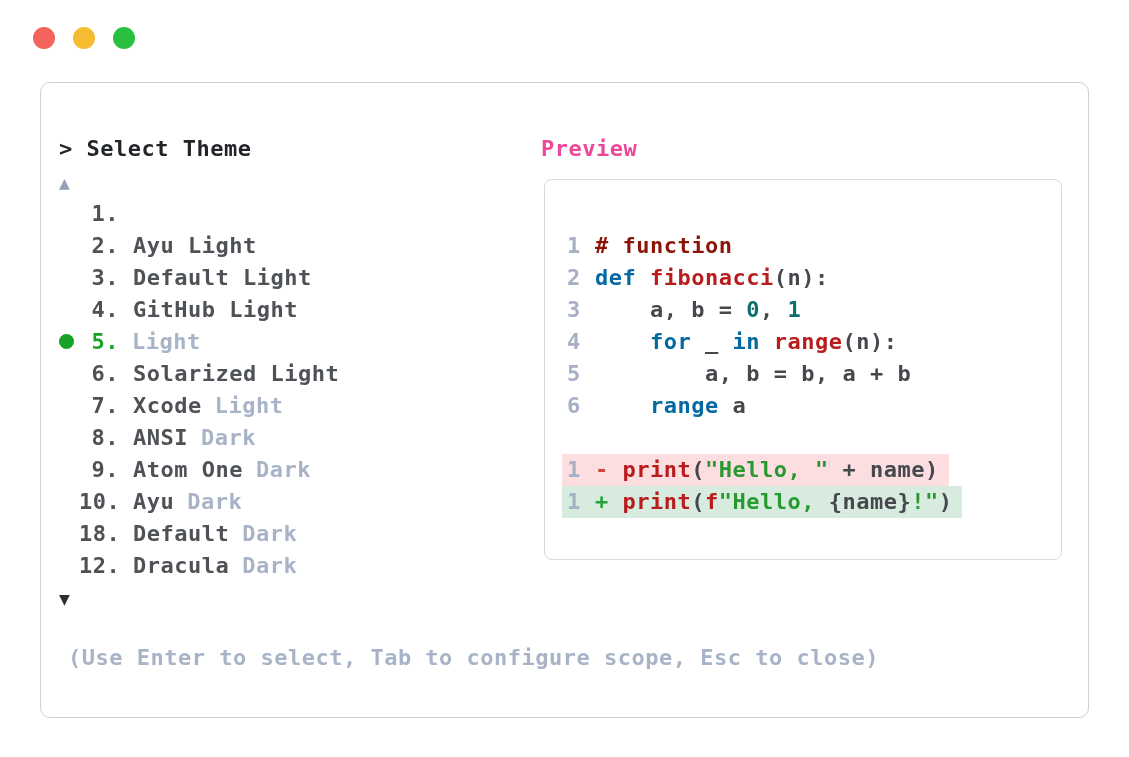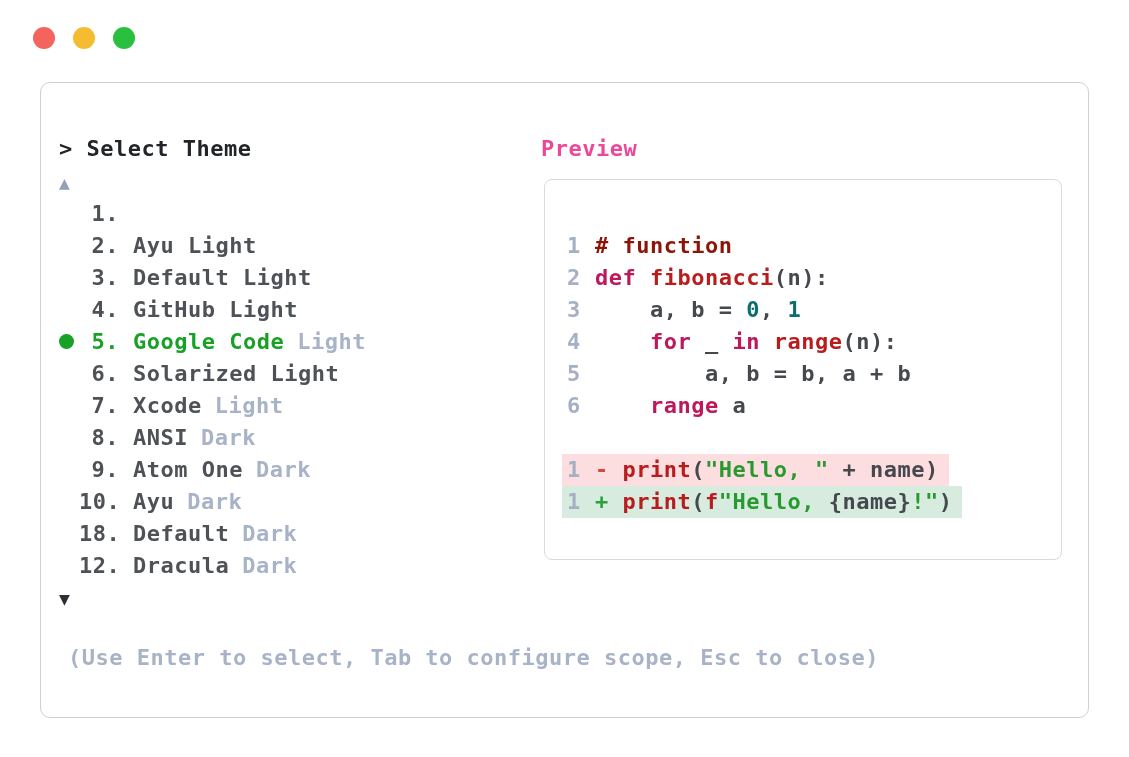--- a/index.html
+++ b/index.html
@@ -35,21 +35,21 @@
     border: 1.5px solid #d6dae1; border-radius: 8px; background: #ffffff; overflow: hidden;
   }
   .preview-code { position: absolute; left: 22px; top: 50px; }
   .code-line { height: 32px; line-height: 32px; white-space: pre; width: fit-content; }
   .code-line span { white-space: pre; }
   .ln { display: inline-block; width: 14px; margin-right: 14px; color: #a5b0c4; }
   .bg-removed { background: #fcdee1; padding: 0 10px 0 5px; margin-left: -5px; }
   .bg-added { background: #d7ecdf; padding: 0 10px 0 5px; margin-left: -5px; }
 
   .tok-com   { color: #8b1507; }
-  .tok-kw    { color: #be185d; }
+  .tok-kw    { color: #0369a1; }
   .tok-fn    { color: #b91c1c; }
   .tok-num   { color: #0d6e6e; }
   .tok-str   { color: #28992e; }
   .tok-plain { color: #45484d; }
   .tok-minus { color: #cf4a3f; }
   .tok-plus  { color: #28a03c; }
 </style>
 </head>
 <body>
 
@@ -80,21 +80,20 @@
       <div class="theme-row">
         <span class="bullet-slot"></span>
         <span class="item-num">4.</span>
         <span class="item-name">GitHub Light</span>
       </div>
       <div class="theme-row selected">
         <span class="bullet-slot">
           <span class="dot"></span>
         </span>
         <span class="item-num">5.</span>
-        <span class="item-name">Google Code</span>
         <span class="item-tag">Light</span>
       </div>
       <div class="theme-row">
         <span class="bullet-slot"></span>
         <span class="item-num">6.</span>
         <span class="item-name">Solarized Light</span>
       </div>
       <div class="theme-row">
         <span class="bullet-slot"></span>
         <span class="item-num">7.</span>

